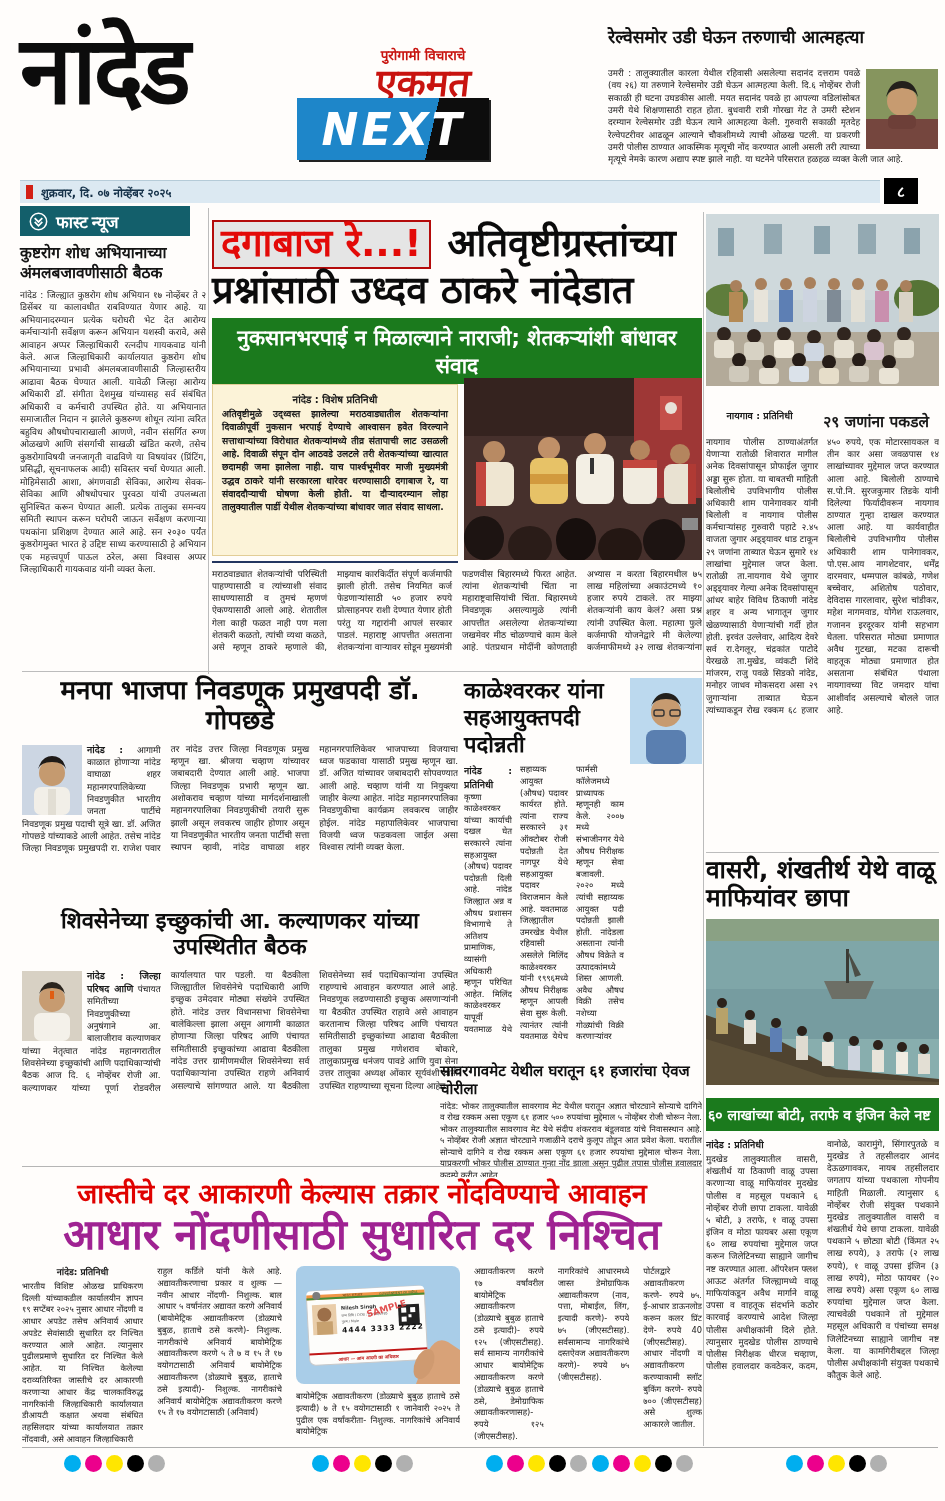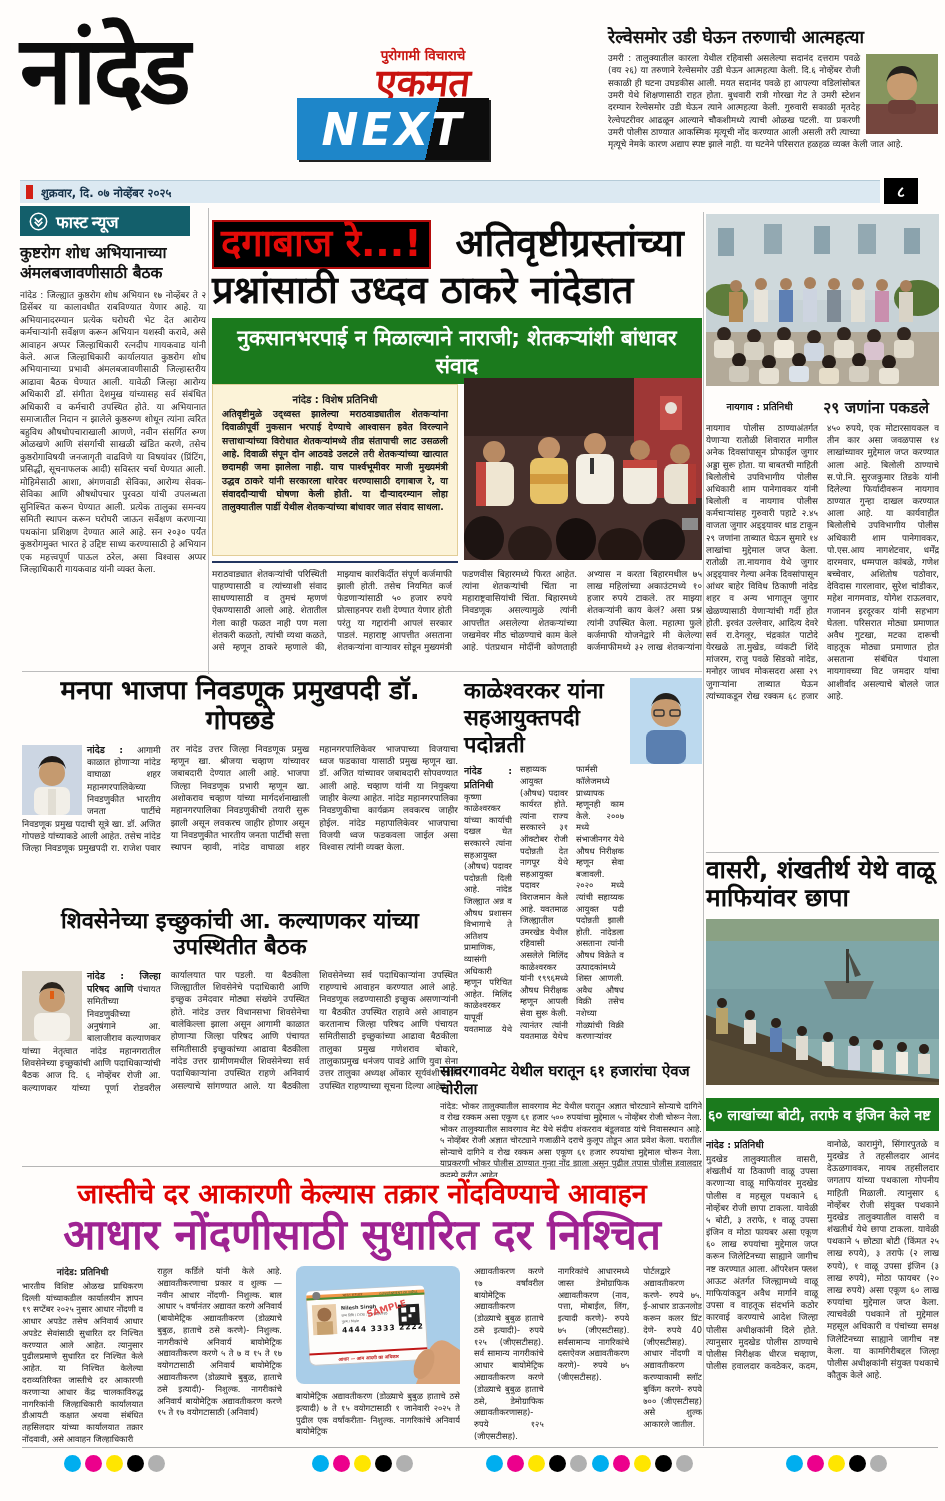--- a/index.html
+++ b/index.html
@@ -21,56 +21,56 @@
   
   .date-bar{left:20px;top:180px;width:860px;height:22px;background:#dce9f2;border-top:1px solid #b5cbd8;
             display:flex;align-items:center;}
   .date-accent{width:7px;height:14px;background:#d32015;margin:0 8px 0 6px;}
   .date-text{font-size:11.5px;font-weight:bold;color:#16324a;}
   .page-no{left:884px;top:178px;width:34px;height:26px;background:#000;color:#fff;font-size:15px;
            font-weight:bold;display:flex;align-items:center;justify-content:center;}
 
   
   .art-su{left:608px;top:24px;width:330px;}
-  .su-hl{font-size:17.5px;font-weight:800;margin-bottom:4px;color:#101010;}
+  .su-hl{font-size:17.5px;font-weight:800;margin-bottom:19px;color:#101010;}
   .su-photo{float:right;width:72px;height:80px;margin:2px 0 3px 6px;}
   .su-body{font-size:8.7px;line-height:1.42;}
 
   
   .fastnews{left:20px;top:206px;width:186px;}
   .fn-header{width:170px;height:30px;background:#135f6b;color:#fff;display:flex;align-items:center;
              gap:8px;padding:0 9px;font-size:16.5px;font-weight:bold;box-sizing:border-box;font-family:Liberation Serif, serif;}
   .fn-hl{font-size:15.5px;font-weight:800;line-height:1.28;margin:8px 0 5px;color:#141414;}
   .fn-body{font-size:8.9px;line-height:1.4;height:392px;overflow:hidden;}
 
   .vrule{border-left:1px solid #bcbcbc;width:0;}
   .hrule{border-top:1px solid #bcbcbc;height:0;}
 
   
   .lead{left:212px;top:220px;width:490px;}
   .lead-head{line-height:1.12;}
-  .kicker{display:inline-block;color:#e30a08;border:2px solid #b40b0b;padding:0 7px 2px;margin-right:25px;
-          font-size:38px;font-weight:800;background:#000000;}
+  .kicker{display:inline-block;color:#e30a08;border:2px solid #b40b0b;padding:0 7px 2px;margin-right:17px;
+          font-size:38px;font-weight:800;background:#e5e5e5;}
   .lead-hl{font-size:38px;font-weight:800;color:#0b0b0b;}
   .lead-sub{margin-top:7px;background:#1b7a1d;color:#fff;font-size:21px;font-weight:800;
             text-align:center;padding:5px 2px;}
   .introbox{left:212px;top:384px;width:246px;height:172px;background:#fcf3d8;border:1px solid #e2cd97;
             padding:7px 9px;box-sizing:border-box;overflow:hidden;}
   .lead-byline{text-align:center;font-weight:800;font-size:10px;margin-bottom:1px;}
   .lead-intro{font-size:9.2px;font-weight:600;line-height:1.45;}
   .navy-line{left:212px;top:561px;width:246px;border-top:2.5px solid #24365f;}
   .lead-photo{left:464px;top:378px;width:238px;height:182px;}
   .lead-body{left:212px;top:568px;width:490px;height:96px;column-count:4;column-gap:10px;
              font-size:8.8px;line-height:1.38;overflow:hidden;}
 
   
   .jugar{left:706px;top:208px;width:233px;}
   .jugar-hl{color:#e6017e;font-size:24px;font-weight:800;text-align:center;line-height:1.18;}
   .jugar-photo{margin-top:6px;width:233px;height:172px;}
-  .jugar-meta{display:flex;align-items:center;margin:6px 0 4px;}
+  .jugar-meta{display:flex;margin:20px 0 4px;}
   .jugar-byline{font-size:9.5px;font-weight:800;width:46%;text-align:center;line-height:1.3;}
   .jugar-sub{font-size:15.5px;font-weight:800;flex:1;text-align:center;}
   .jugar-body{column-count:2;column-gap:9px;font-size:8.7px;line-height:1.4;height:366px;overflow:hidden;}
 
   
   .vasari{left:706px;top:856px;width:233px;}
   .vasari-hl{font-size:24.5px;font-weight:800;line-height:1.16;color:#0d0d0d;}
   .vasari-photo{margin-top:6px;width:233px;height:166px;}
   .vasari-band{margin-top:9px;background:#1b7a1d;color:#fff;font-size:14px;font-weight:700;
                text-align:left;padding:7px 2px;}

